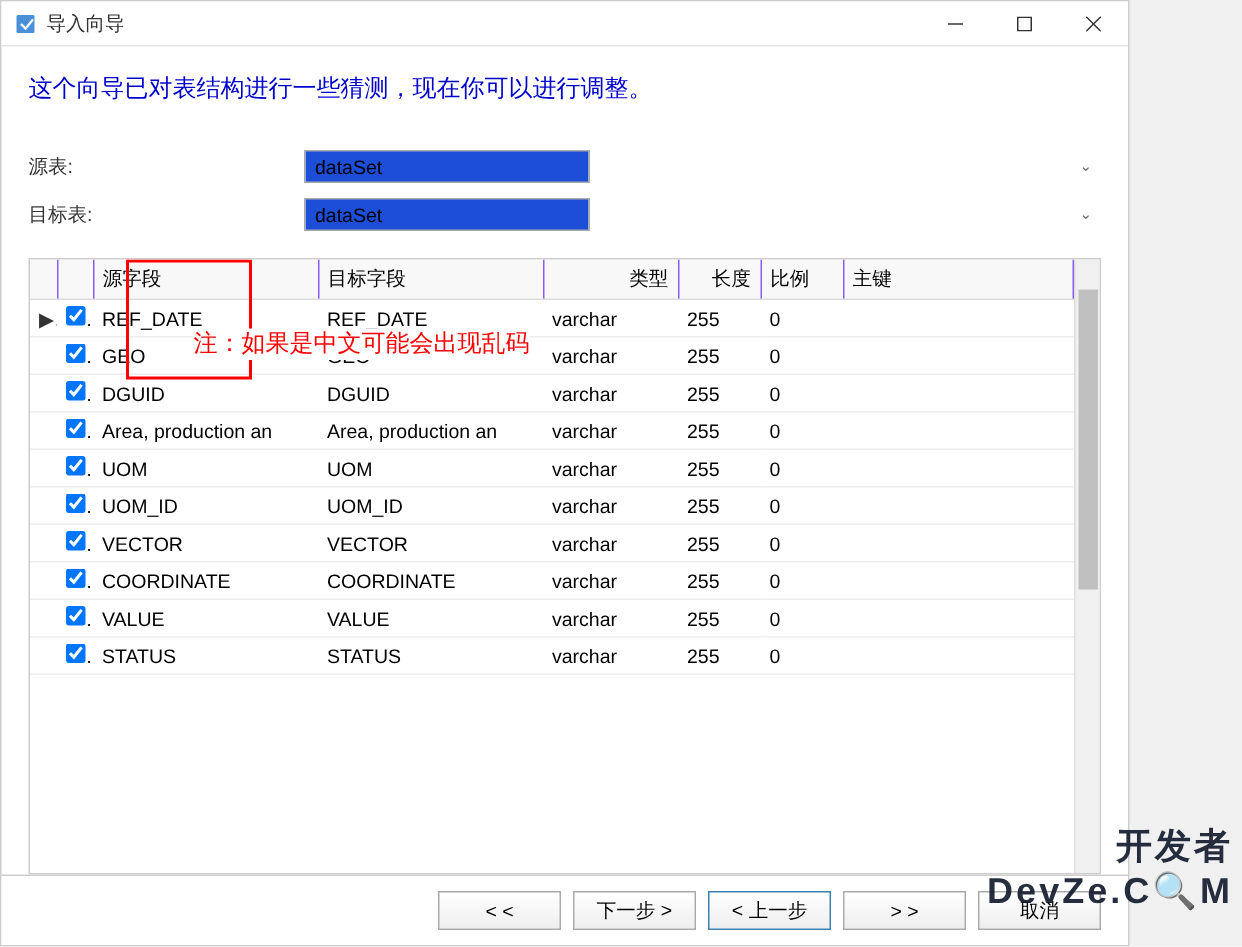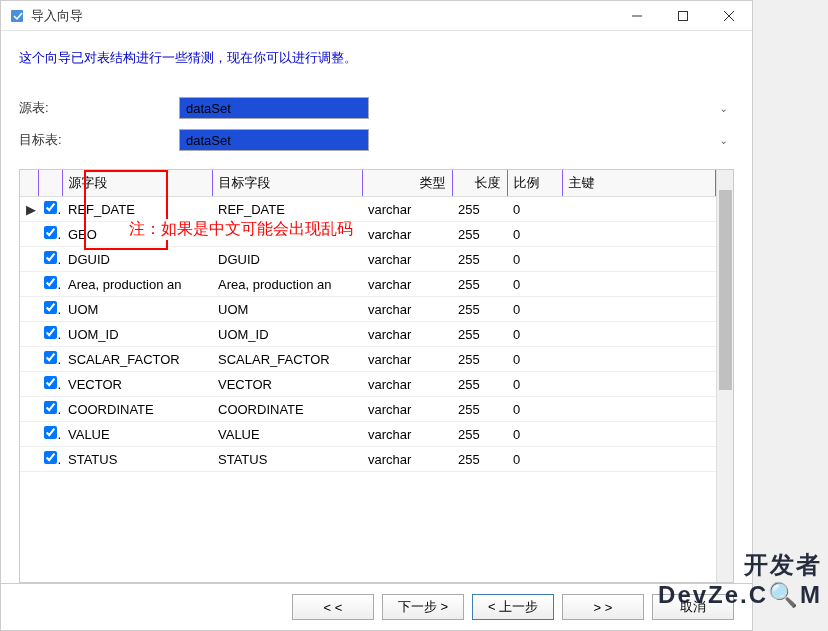--- a/index.html
+++ b/index.html
@@ -49,28 +49,29 @@
     .window-btn svg { width: 10px; height: 10px; }
     .content {
       flex: 1;
       padding: 18px 18px 0 18px;
       display: flex;
       flex-direction: column;
       overflow: hidden;
     }
     .heading {
       color: #0000cc;
-      font-size: 13px;
+      font-size: 16px;
       margin-bottom: 30px;
       font-weight: normal;
     }
     .form-row {
       display: flex;
       align-items: center;
       margin-bottom: 10px;
+      gap: 24px;
     }
     .form-label {
       width: 160px;
       color: #333;
     }
     .form-select {
       flex: 1;
       height: 22px;
       border: 1px solid #aaa;
       background: #1d4ed8;
@@ -333,30 +334,20 @@
                 <td>UOM_ID</td>
                 <td>UOM_ID</td>
                 <td>varchar</td>
                 <td class="num">255</td>
                 <td class="num">0</td>
                 <td></td>
               </tr>
               <tr>
                 <td class="row-marker"></td>
                 <td class="cb-cell"><input type="checkbox" checked="" style=""></td>
-                <td>SCALAR_FACTOR</td>
-                <td>SCALAR_FACTOR</td>
-                <td>varchar</td>
-                <td class="num">255</td>
-                <td class="num">0</td>
-                <td></td>
-              </tr>
-              <tr>
-                <td class="row-marker"></td>
-                <td class="cb-cell"><input type="checkbox" checked="" style=""></td>
                 <td>VECTOR</td>
                 <td>VECTOR</td>
                 <td>varchar</td>
                 <td class="num">255</td>
                 <td class="num">0</td>
                 <td></td>
               </tr>
               <tr>
                 <td class="row-marker"></td>
                 <td class="cb-cell"><input type="checkbox" checked="" style=""></td>

